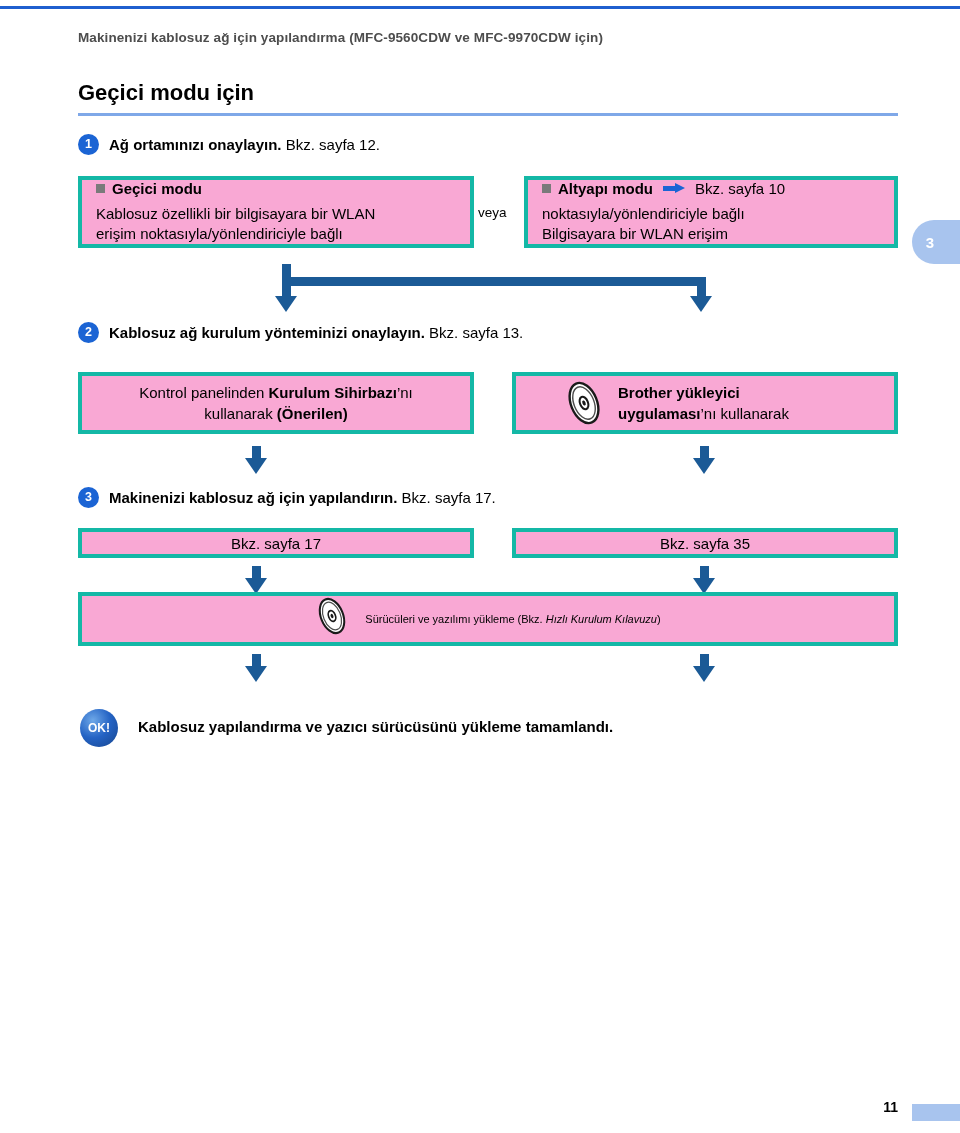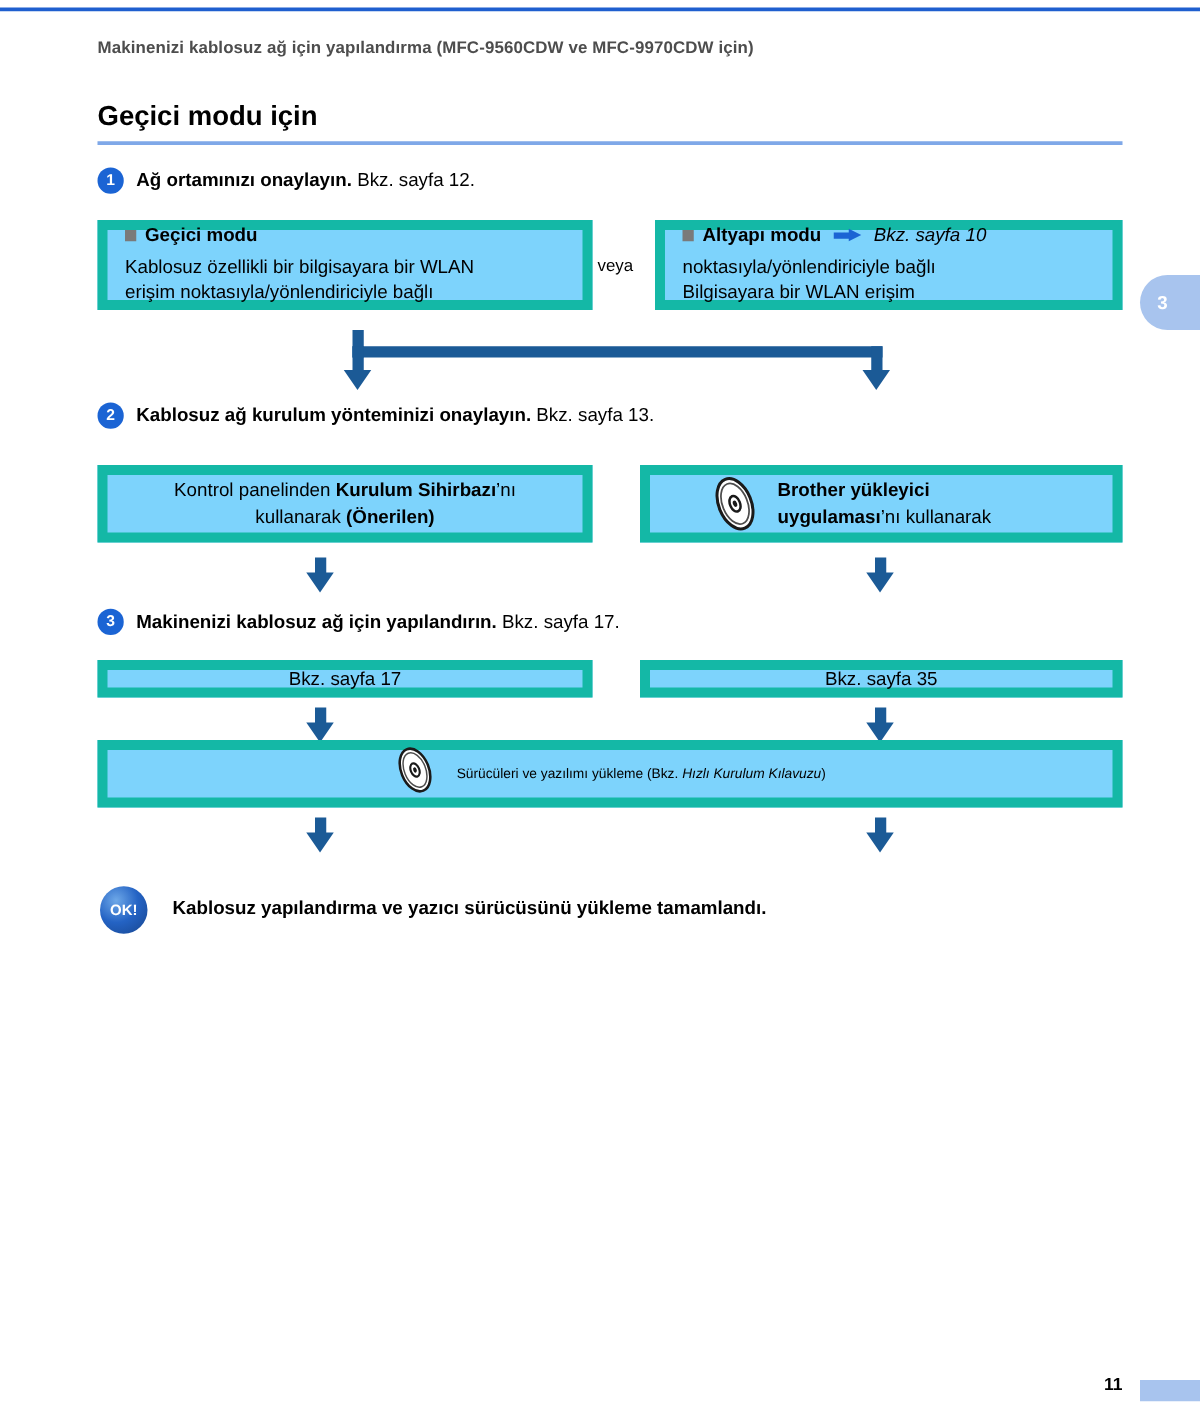--- a/index.html
+++ b/index.html
@@ -89,22 +89,22 @@
   .step-text {
     font-size: 15px;
     color: #000;
   }
   .step-text b { font-weight: bold; }
   .step-text .ref { font-weight: normal; }
 
   
   .tbox {
     position: absolute;
-    border: 8px solid #14b8a6;
-    background: #7dd3fc;
+    border: 4px solid #14b8a6;
+    background: #f9a8d4;
     box-sizing: border-box;
     display: flex;
     align-items: center;
   }
   .tbox-inner {
     padding: 6px 14px;
     width: 100%;
     box-sizing: border-box;
   }
   .box-head {
@@ -140,21 +140,20 @@
     position: absolute;
     left: 12px; top: 0;
     width: 0; height: 0;
     border-top: 5.5px solid transparent;
     border-bottom: 5.5px solid transparent;
     border-left: 10px solid #1b64d4;
   }
   .head-ref {
     font-weight: normal;
     font-size: 15px;
-    font-style: italic;
   }
   .box-body {
     font-size: 15px;
     line-height: 1.35;
     font-weight: normal;
   }
 
   .veya {
     position: absolute;
     font-size: 13.5px;

